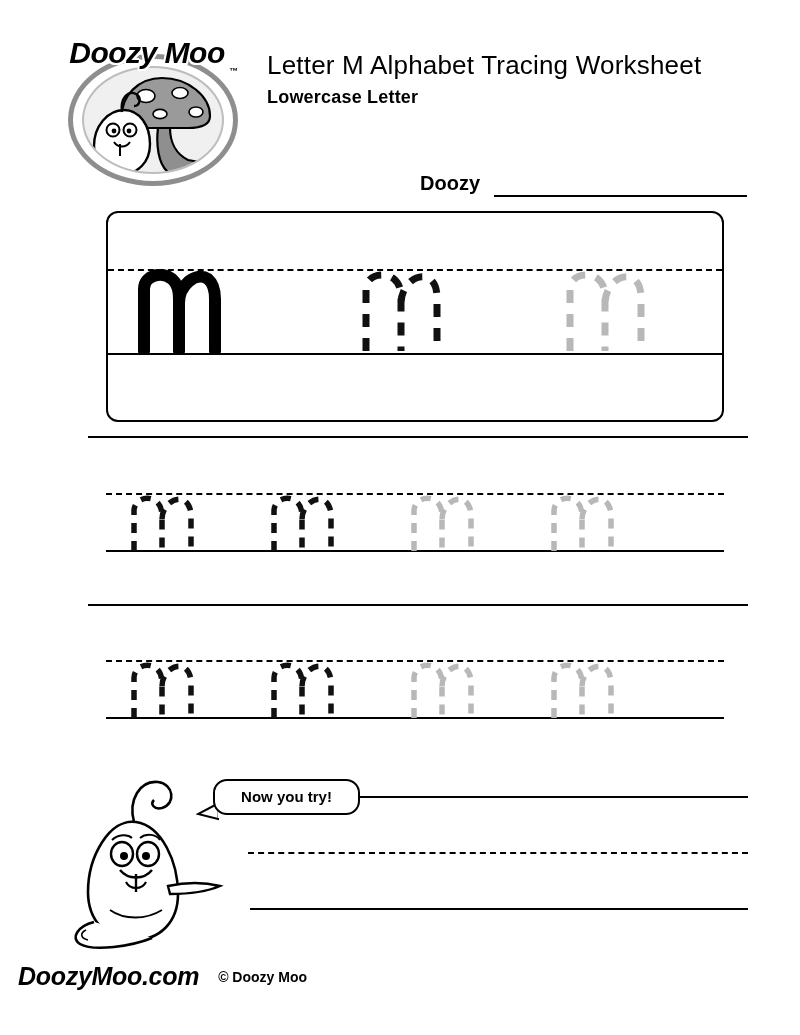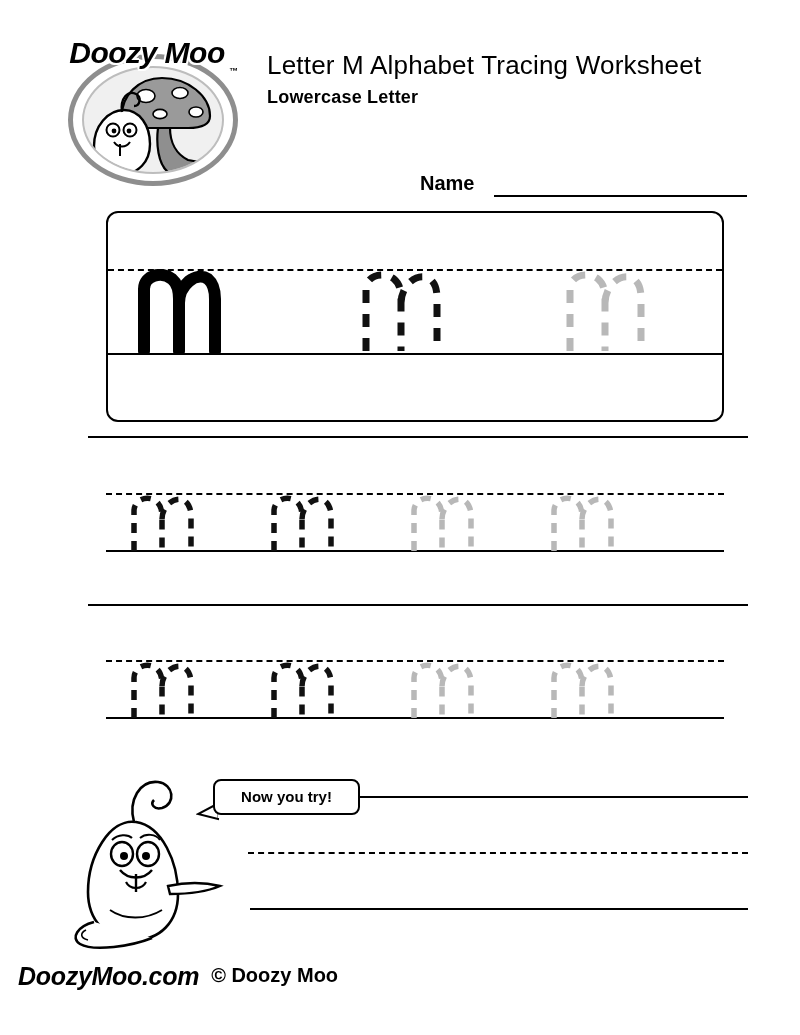--- a/index.html
+++ b/index.html
@@ -173,21 +173,21 @@
   .row-letters svg { display: block; }
 
   
   .bubble {
     position: absolute;
     left: 195px;
     top: 779px;
     width: 147px;
     height: 36px;
     border: 2px solid #000;
-    border-radius: 8px;
+    border-radius: 14px;
     background: #fff;
     box-sizing: border-box;
     z-index: 4;
   }
   .bubble-text {
     position: absolute;
     left: 0; top: 0;
     width: 100%;
     height: 100%;
     line-height: 32px;
@@ -223,23 +223,23 @@
     width: 747px;
     text-align: left;
   }
   .footer-site {
     font-size: 25px;
     font-weight: bold;
     font-style: italic;
     letter-spacing: -0.3px;
   }
   .footer-copy {
-    font-size: 20px;
-    font-weight: bold;
-    margin-left: 12px;
+    font-size: 14px;
+    font-weight: bold;
+    margin-left: 19px;
     position: relative;
     top: -3px;
   }
   .inline-row {
     display: inline-flex;
     align-items: baseline;
     justify-content: center;
   }
 </style>
 </head>
@@ -278,21 +278,21 @@
     </div>
     <div class="logo-wordmark">Doozy Moo</div>
     <div class="logo-tm">™</div>
   </div>
 
   <div class="title-block">
     <div class="title-line1">Letter M Alphabet Tracing Worksheet</div>
     <div class="title-line2">Lowercase Letter</div>
   </div>
 
-  <div class="name-label">Name</div>
+  <div class="name-label">Doozy</div>
   <div class="name-rule"></div>
 
   <div class="bigbox">
     <div class="dashed-mid"></div>
     <div class="solid-base"></div>
 
     <div class="big-letter" style="left:26px;">
       <svg width="140" height="84" viewBox="0 0 140 84">
         <path d="M10 82 L10 20
                  C10 6 28 2 38 10

